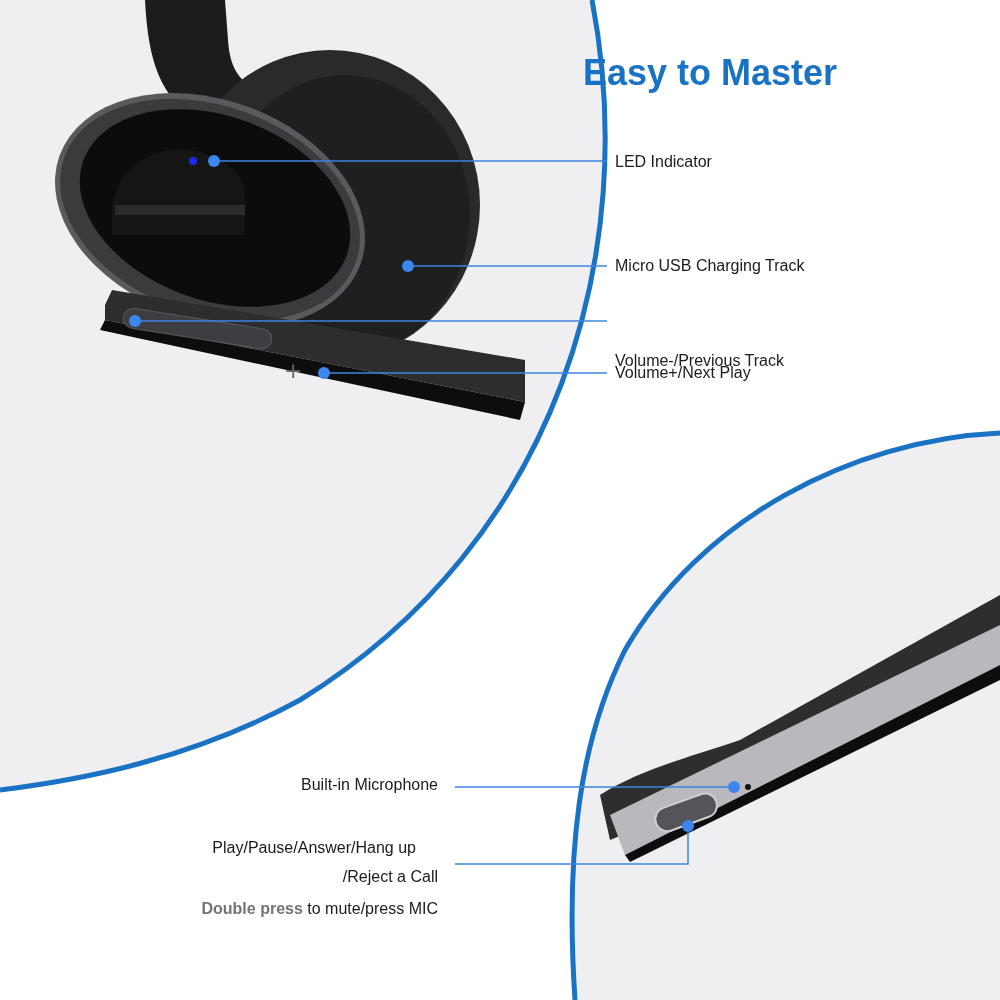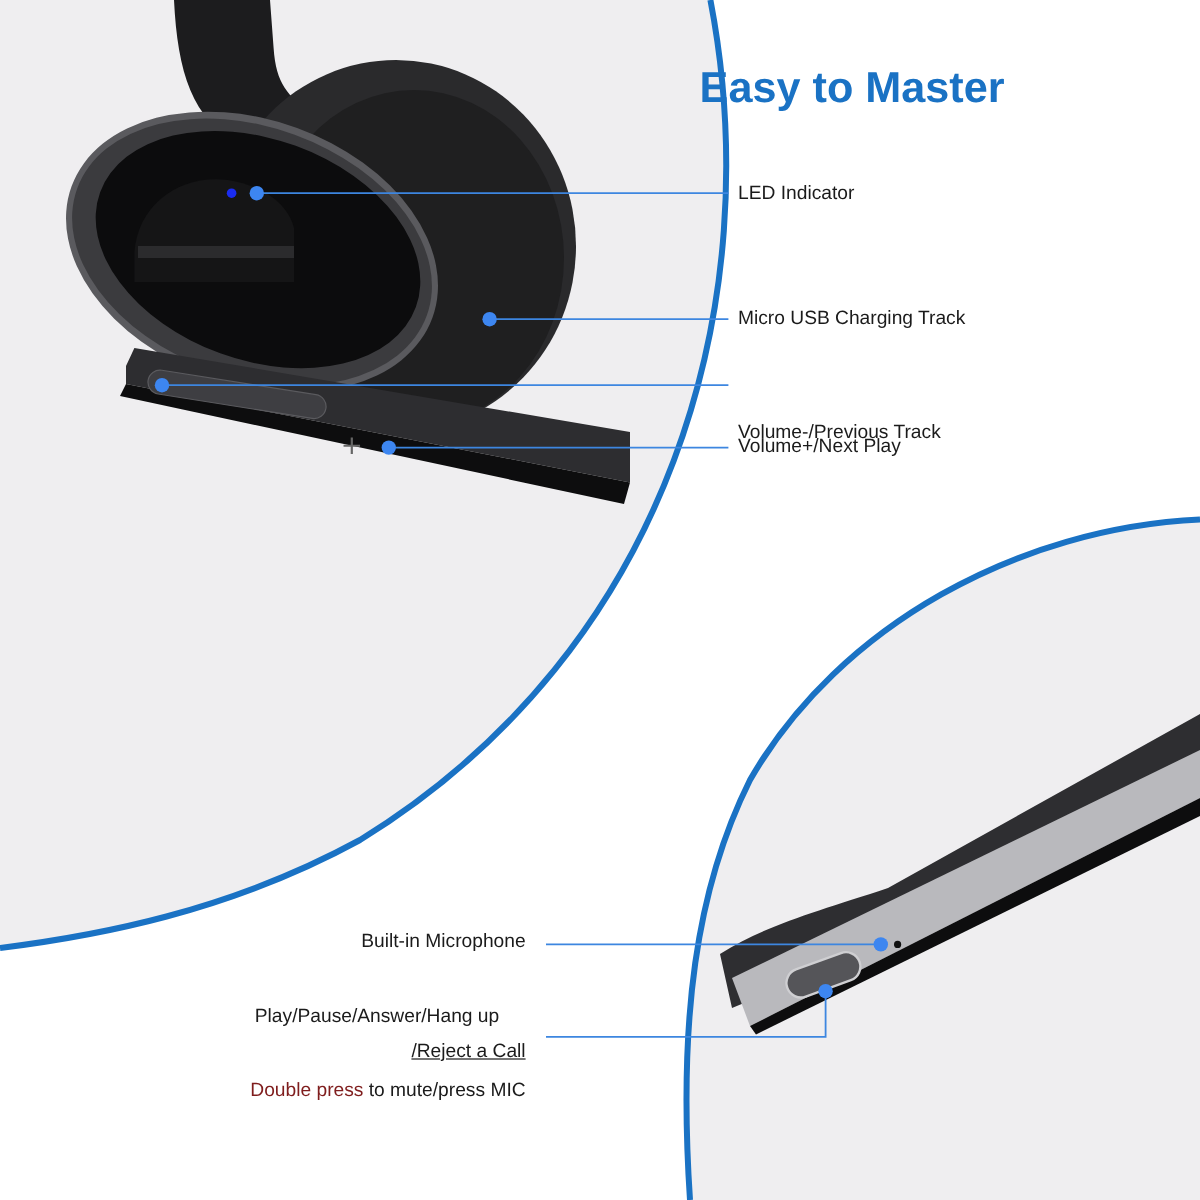--- a/index.html
+++ b/index.html
@@ -2,21 +2,21 @@
 <html><head>
 <meta charset="utf-8">
 <style>
   html, body { margin:0; padding:0; }
   body { width:1000px; height:1000px; position:relative; overflow:hidden; background:#ffffff; font-family:"Liberation Sans", sans-serif; }
   .abs { position:absolute; }
   svg.bg { position:absolute; left:0; top:0; }
   .title { left:583px; top:52px; font-size:36px; font-weight:bold; color:#1a72c4; letter-spacing:0px; white-space:nowrap; }
   .label { font-size:16px; color:#1b1b1b; white-space:nowrap; line-height:26px; }
   .label.right { text-align:center; }
-  .blue-bold { color:#7f1d1d; font-weight:normal; }
+  .blue-bold { color:#737373; font-weight:bold; }
 </style>
 </head>
 <body>
 
 <svg class="bg" width="1000" height="1000" viewBox="0 0 1000 1000">
 
   <path d="M0,0 L592,0 C640,250 560,540 300,700 C190,760 80,780 0,790 Z" fill="#efeef0"></path>
   <path d="M592,0 C640,250 560,540 300,700 C190,760 80,780 0,790" fill="none" stroke="#1a72c4" stroke-width="5"></path>
 
   <path d="M1000,433 C850,440 700,520 625,650 C580,740 565,850 575,1000 L1000,1000 Z" fill="#efeef0"></path>
@@ -71,16 +71,16 @@
 
 <div class="abs title">Easy to Master</div>
 
 <div class="abs label" style="left:615px; top:149px;">LED Indicator</div>
 <div class="abs label" style="left:615px; top:253px;">Micro USB Charging Track</div>
 <div class="abs label" style="left:615px; top:308px;margin-top:40px;">Volume-/Previous Track</div>
 <div class="abs label" style="left:615px; top:360px;">Volume+/Next Play</div>
 
 <div class="abs label right" style="right:562px; top:772px;">Built-in Microphone</div>
 <div class="abs label right" style="right:584px; top:835px;">Play/Pause/Answer/Hang up</div>
-<div class="abs label right" style="right:562px; top:864px;text-decoration:underline;">/Reject a Call</div>
+<div class="abs label right" style="right:562px; top:864px;">/Reject a Call</div>
 <div class="abs label right" style="right:562px; top:896px;">
   <span class="blue-bold">Double press</span><span> to mute/press MIC</span>
 </div>
 
 </body></html>

